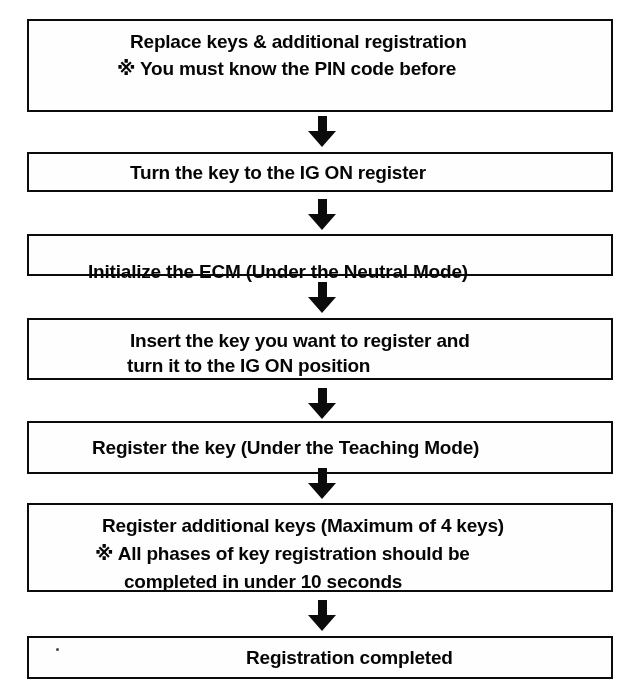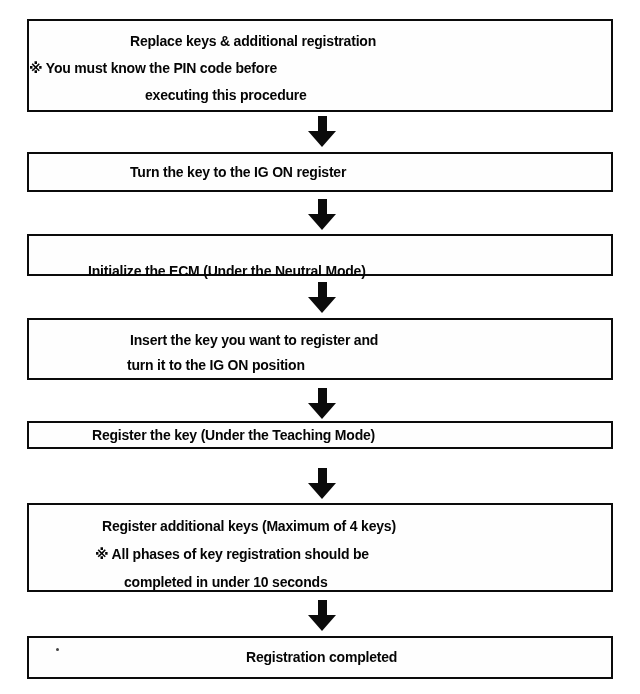--- a/index.html
+++ b/index.html
@@ -17,48 +17,48 @@
   }
   .box {
     position: absolute;
     left: 27px;
     width: 586px;
     box-sizing: border-box;
     border: 2px solid #0b0b0b;
     background: #fefefe;
     color: #050505;
     font-weight: 700;
-    font-size: 14px;
+    font-size: 19px;
     line-height: 27px;
     letter-spacing: -0.2px;
   }
   .box .ln { white-space: nowrap; }
   
   .vcenter {
     display: flex;
     flex-direction: column;
     justify-content: center;
   }
   
   #b1 { top: 19px;  height: 93px; padding-top: 7px; }
   #b1 .ln1 { padding-left: 101px; }
-  #b1 .ln2 { }
+  #b1 .ln2 { padding-left: 88px; }
   #b1 .ln3 { padding-left: 116px; }
 
   #b2 { top: 152px; height: 40px; }
   #b2 .ln1 { padding-left: 101px; }
 
   #b3 { top: 234px; height: 42px; }
   #b3 .ln1 { padding-left: 59px; margin-top: 32px; }
 
   #b4 { top: 318px; height: 62px; padding-top: 8px; line-height: 25px; }
   #b4 .ln1 { padding-left: 101px; }
   #b4 .ln2 { padding-left: 98px; }
 
-  #b5 { top: 421px; height: 28px; }
+  #b5 { top: 421px; height: 53px; }
   #b5 .ln1 { padding-left: 63px; }
 
   #b6 { top: 503px; height: 89px; padding-top: 7px; line-height: 28px; }
   #b6 .ln1 { padding-left: 73px; }
   #b6 .ln2 { padding-left: 66px; }
   #b6 .ln3 { padding-left: 95px; }
 
   #b7 { top: 636px; height: 43px; }
   #b7 .ln1 { padding-left: 174px; margin-left: 43px; }
 
@@ -108,21 +108,20 @@
   }
 </style>
 </head>
 <body>
 
 <div class="page">
 
   <div class="box" id="b1">
     <div class="ln ln1">Replace keys &amp; additional registration</div>
     <div class="ln ln2">※ You must know the PIN code before</div>
-    <div class="ln ln3">executing this procedure</div>
   </div>
 
   <div class="arrow" id="a1"></div>
 
   <div class="box vcenter" id="b2">
     <div class="ln ln1">Turn the key to the IG ON register</div>
   </div>
 
   <div class="arrow" id="a2"></div>
 

